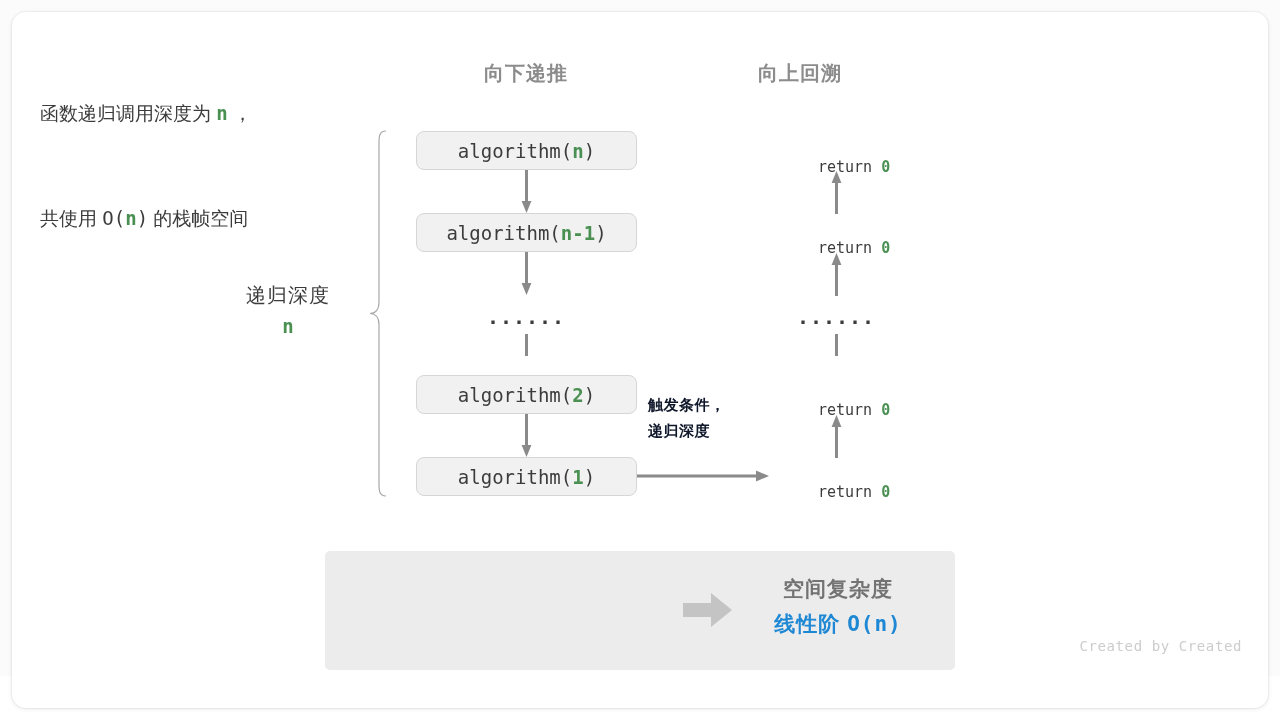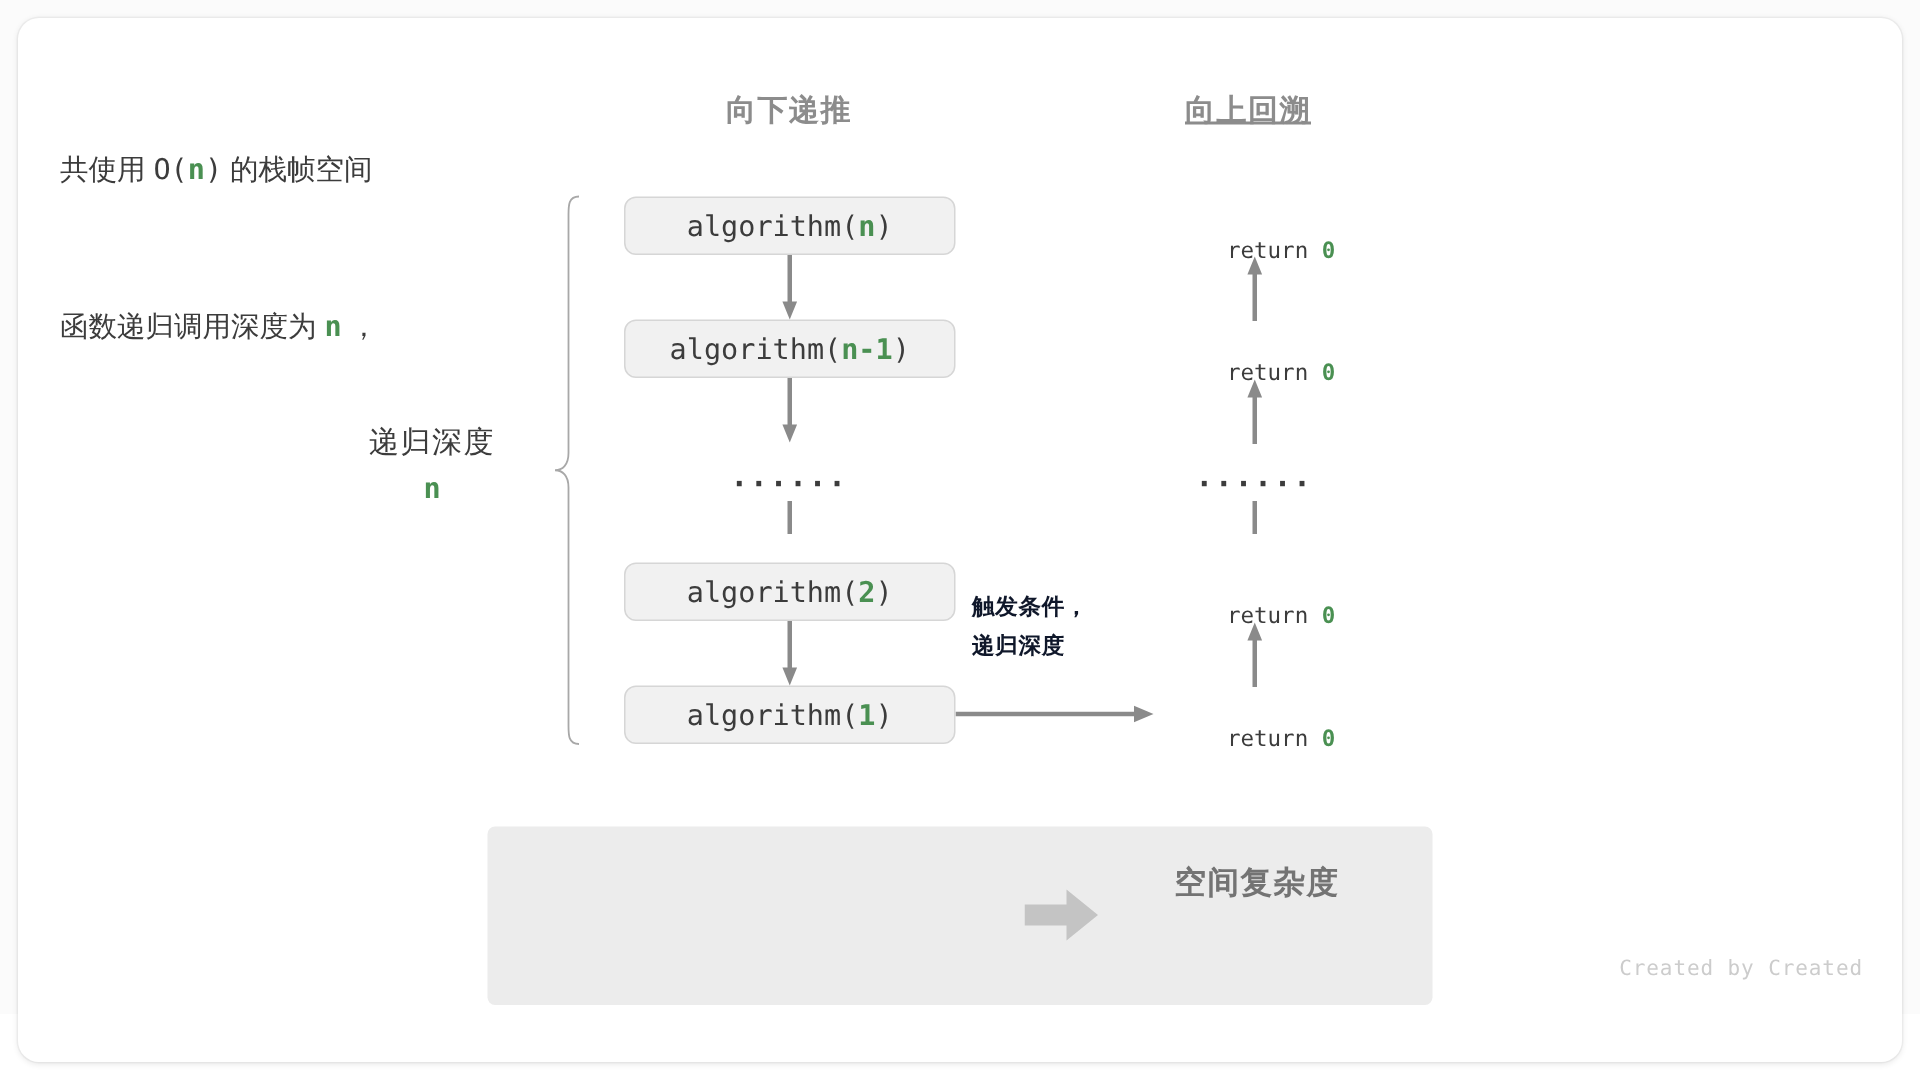--- a/index.html
+++ b/index.html
@@ -35,21 +35,21 @@
   .col-header {
     position: absolute;
     font-size: 20px;
     font-weight: bold;
     color: #8c8c8c;
     letter-spacing: 1px;
     white-space: nowrap;
     transform: translateX(-50%);
   }
   #header-down { left: 526px; top: 60px; }
-  #header-up   { left: 832px; top: 60px; text-decoration: underline; }
+  #header-up   { left: 800px; top: 60px; }
 
   
   .call-box {
     position: absolute;
     left: 416px;
     width: 221px;
     height: 39px;
     background: #f1f1f1;
     border: 1px solid #d6d6d6;
     border-radius: 8px;
@@ -362,28 +362,29 @@
   </div>
 
   <div id="trigger-text">
     <div>触发条件，</div>
     <div>递归深度</div>
   </div>
 
   <div id="summary"></div>
 
   <div id="summary-left">
+    <div><span>函数递归调用深度为 </span><span class="g">n</span><span> ，</span></div>
     <div><span>共使用 </span><span class="mono">O(</span><span class="g">n</span><span class="mono">)</span><span> 的栈帧空间</span></div>
-    <div><span>函数递归调用深度为 </span><span class="g">n</span><span> ，</span></div>
   </div>
 
   <div id="summary-arrow">
     <svg width="50" height="36" viewBox="0 0 50 36">
       <path d="M0 11 L28 11 L28 1 L49 18 L28 35 L28 25 L0 25 Z" fill="#c4c4c4"></path>
     </svg>
   </div>
 
   <div id="summary-right">
     <span class="sr-title">空间复杂度</span>
+    <span class="sr-value"><span>线性阶 </span><span class="mono">O(n)</span></span>
   </div>
 
   <div id="credit">Created by Created</div>
 </div>
 
 </body></html>

